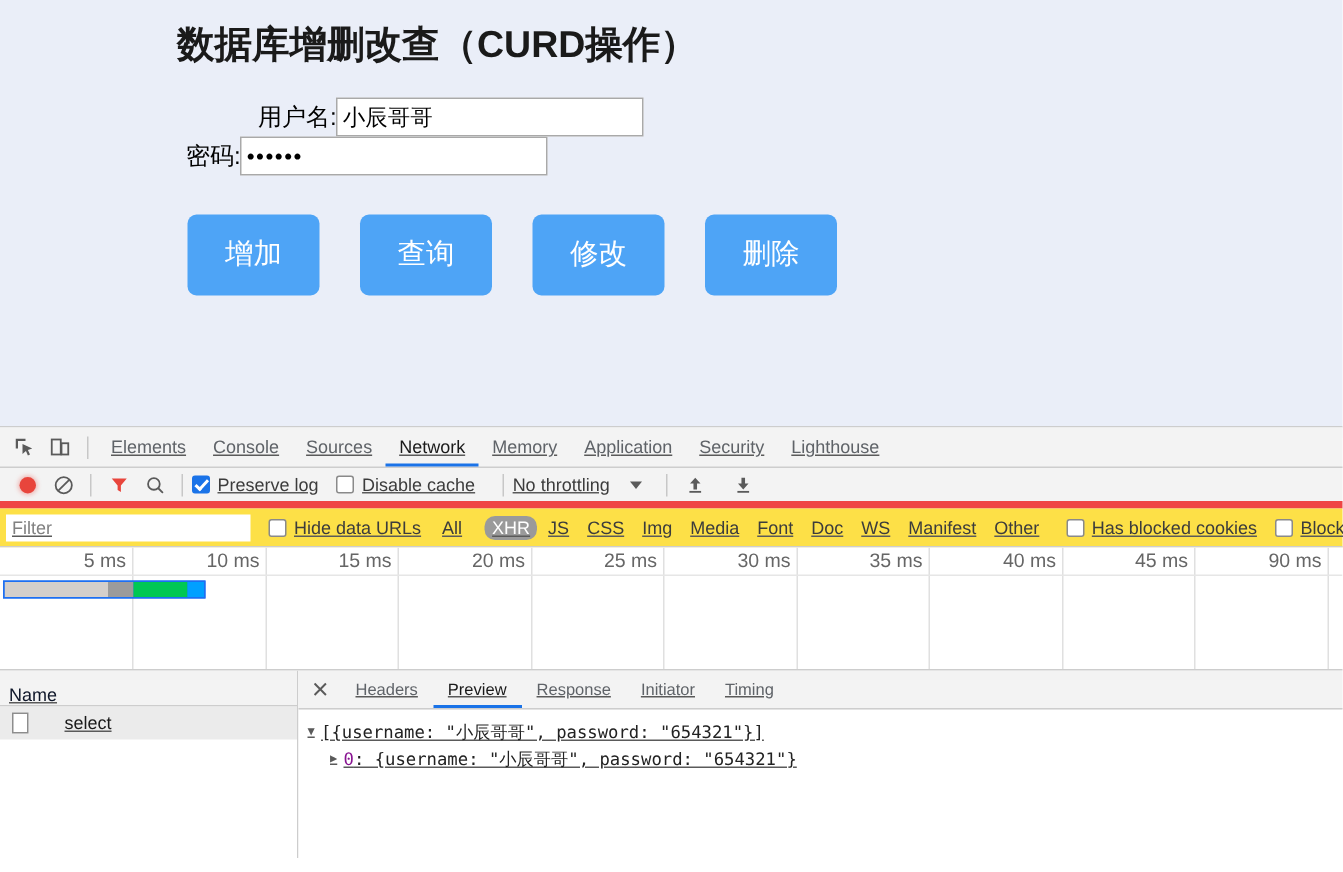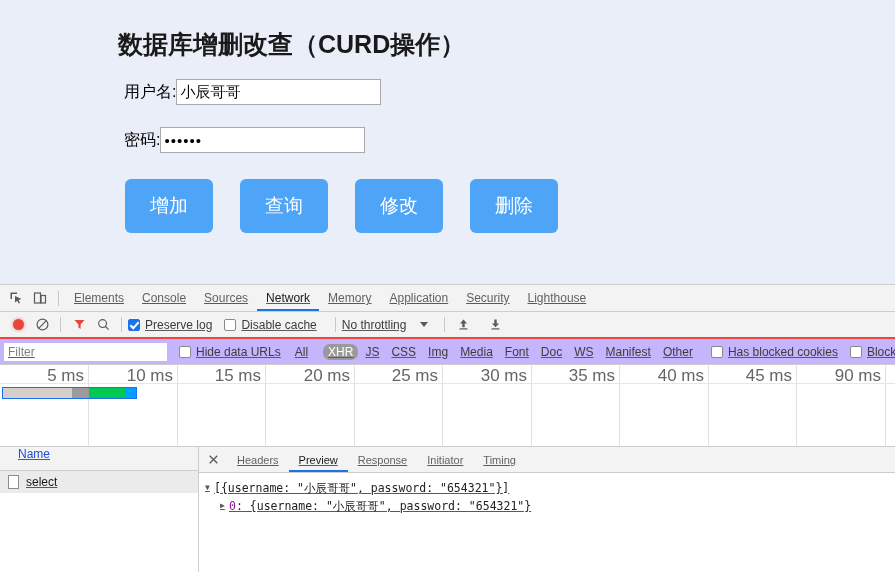--- a/index.html
+++ b/index.html
@@ -18,34 +18,34 @@
   .page {
     position: absolute;
     left: 0; top: 0;
     width: 895px;
     height: 292px;
     background: #eaeef8;
     box-sizing: border-box;
   }
   .page-title {
     margin: 0;
-    padding: 28px 0 0 118px;
+    padding: 14px 0 0 118px;
     font-size: 25px;
     font-weight: bold;
     color: #1a1a1a;
     letter-spacing: 0px;
     line-height: 32px;
   }
   .field-row {
     display: flex;
     align-items: center;
     padding-left: 124px;
   }
-  .field-row.username { margin-top: 19px; }
-  .field-row.password { margin-top: 22px; }
+  .field-row.username { margin-top: 19px; margin-left: 48px; }
+  .field-row.password { }
 
   .field-label {
     font-size: 16px;
     color: #000000;
     white-space: nowrap;
   }
   .field-input {
     font-family: "Liberation Sans", sans-serif;
     font-size: 15px;
     color: #000;
@@ -126,21 +126,21 @@
   }
   .dt-tab.active {
     color: #1a1a1a;
     border-bottom: 2px solid #1a73e8;
   }
 
   
   .dt-controls {
     height: 27px;
     background: #f3f3f3;
-    border-bottom: 2px solid #ef4444;
+    border-bottom: 5px solid #ef4444;
     display: flex;
     align-items: center;
     box-sizing: border-box;
     padding-left: 6px;
   }
   .rec-dot {
     width: 11px; height: 11px;
     border-radius: 50%;
     background: #e8453c;
     box-shadow: 0 0 3px 1px rgba(232,69,60,0.35);
@@ -187,21 +187,21 @@
     border-left: 4px solid transparent;
     border-right: 4px solid transparent;
     border-top: 5px solid #5a5a5a;
     margin: 0 10px 0 14px;
     cursor: pointer;
   }
 
   
   .dt-filterbar {
     height: 26px;
-    background: #c4b5fd;
+    background: #fde047;
     border-bottom: 1px solid #cdcdcd;
     display: flex;
     align-items: center;
     box-sizing: border-box;
   }
   .filter-input {
     width: 165px;
     height: 18px;
     margin-left: 4px;
     border: none;
@@ -248,21 +248,21 @@
   }
   .tl-tick {
     position: absolute;
     top: 0; bottom: 0;
     width: 1px;
     background: #e0e0e0;
   }
   .tl-tick-label {
     position: absolute;
     top: 1px;
-    font-size: 17px;
+    font-size: 13px;
     color: #666;
     transform: translateX(-100%);
     padding-right: 4px;
     white-space: nowrap;
   }
   .tl-header-line {
     position: absolute;
     left: 0; right: 0; top: 18px;
     height: 1px;
     background: #e6e6e6;
@@ -291,31 +291,31 @@
     border-right: 1px solid #cdcdcd;
     box-sizing: border-box;
     background: #ffffff;
     flex: none;
   }
   .req-head {
     height: 24px;
     background: #f3f3f3;
     border-bottom: 1px solid #cdcdcd;
     display: flex;
-    align-items: flex-start;
-    padding-left: 18px;
-    font-size: 12px;
-    color: #1d4ed8;
+    align-items: flex-end;
+    padding-left: 6px;
+    font-size: 12px;
+    color: #0f172a;
     box-sizing: border-box;
   }
   .req-row {
     height: 22px;
     display: flex;
     align-items: center;
-    gap: 7px;
+    gap: 24px;
     padding-left: 8px;
     background: #ebebeb;
     font-size: 12px;
     color: #1a1a1a;
     cursor: pointer;
     box-sizing: border-box;
   }
   .doc-ico {
     width: 11px; height: 14px;
     border: 1px solid #8d8d8d;

